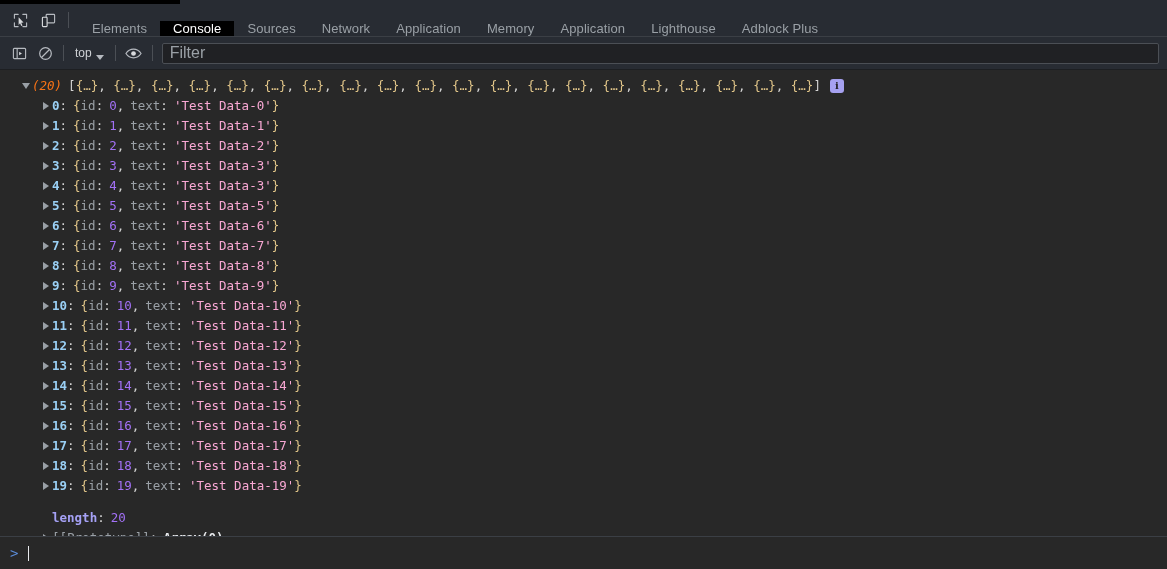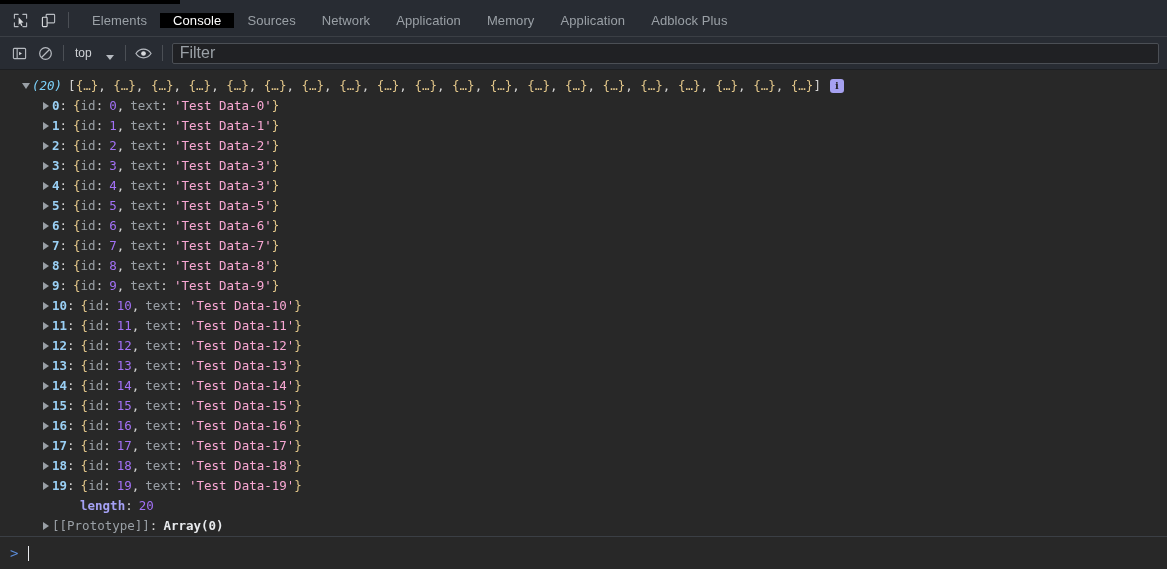--- a/index.html
+++ b/index.html
@@ -76,21 +76,21 @@
   }
   .tb-sep {
     width: 1px;
     height: 16px;
     background: #4b4f55;
     align-self: center;
     margin: 0 6px;
   }
   .tabs {
     display: flex;
-    align-items: center;
+    align-items: flex-end;
   }
   .tab {
     display: flex;
     align-items: center;
     gap: 5px;
     padding: 0 13px;
     font-size: 13px;
     color: #9aa0a6;
     white-space: nowrap;
     letter-spacing: 0.1px;
@@ -119,21 +119,21 @@
   }
   .tool-sep {
     width: 1px;
     height: 16px;
     background: #4b4f55;
     margin: 0 5px;
   }
   .ctx-select {
     display: flex;
     align-items: flex-end;
-    gap: 14px;
+    gap: 4px;
     color: #cfd2d6;
     font-size: 12px;
     padding: 2px 6px;
     border-radius: 2px;
   }
   .caret {
     width: 0;
     height: 0;
     border-left: 4px solid transparent;
     border-right: 4px solid transparent;
@@ -201,25 +201,26 @@
   }
 
   
   .row-head {
     padding-left: 20px;
   }
   .row-child {
     padding-left: 40px;
   }
   .row-plain {
-    padding-left: 80px;
+    padding-left: 52px;
+    margin-top: 12px;
   }
 
   
-  .t-count   { color: #7dd3fc; font-style: italic; text-align: right; }
+  .t-count   { color: #f97316; font-style: italic; text-align: right; }
   .t-bracket { color: #d4d4d4; }
   .t-brace   { color: #e3c78a; }
   .t-comma   { color: #d4d4d4; }
   .t-index   { color: #9ad0f5; font-weight: bold; }
   .t-colon   { color: #d4d4d4; }
   .t-key     { color: #9aa0a6; }
   .t-num     { color: #a371f7; }
   .t-str     { color: #f9a8d4; }
   .t-proto   { color: #9aa0a6; }
   .t-protoval{ color: #e8eaed; font-weight: bold; }
@@ -319,20 +320,23 @@
       <div class="tab">
         <span>Application</span>
       </div>
       <div class="tab">
         <span>Memory</span>
       </div>
       <div class="tab">
         <span>Application</span>
       </div>
       <div class="tab">
+        <span>Lighthouse</span>
+      </div>
+      <div class="tab">
         <span>Adblock Plus</span>
       </div>
     </div>
   </div>
 
   <div class="toolbar">
     <div class="tool-btn">
       <svg width="15" height="15" viewBox="0 0 16 16" fill="none">
         <rect x="1.5" y="2.5" width="13" height="11" rx="1" stroke="#b6bac0" stroke-width="1.2"></rect>
         <path d="M5.5 2.5v11" stroke="#b6bac0" stroke-width="1.2"></path>

